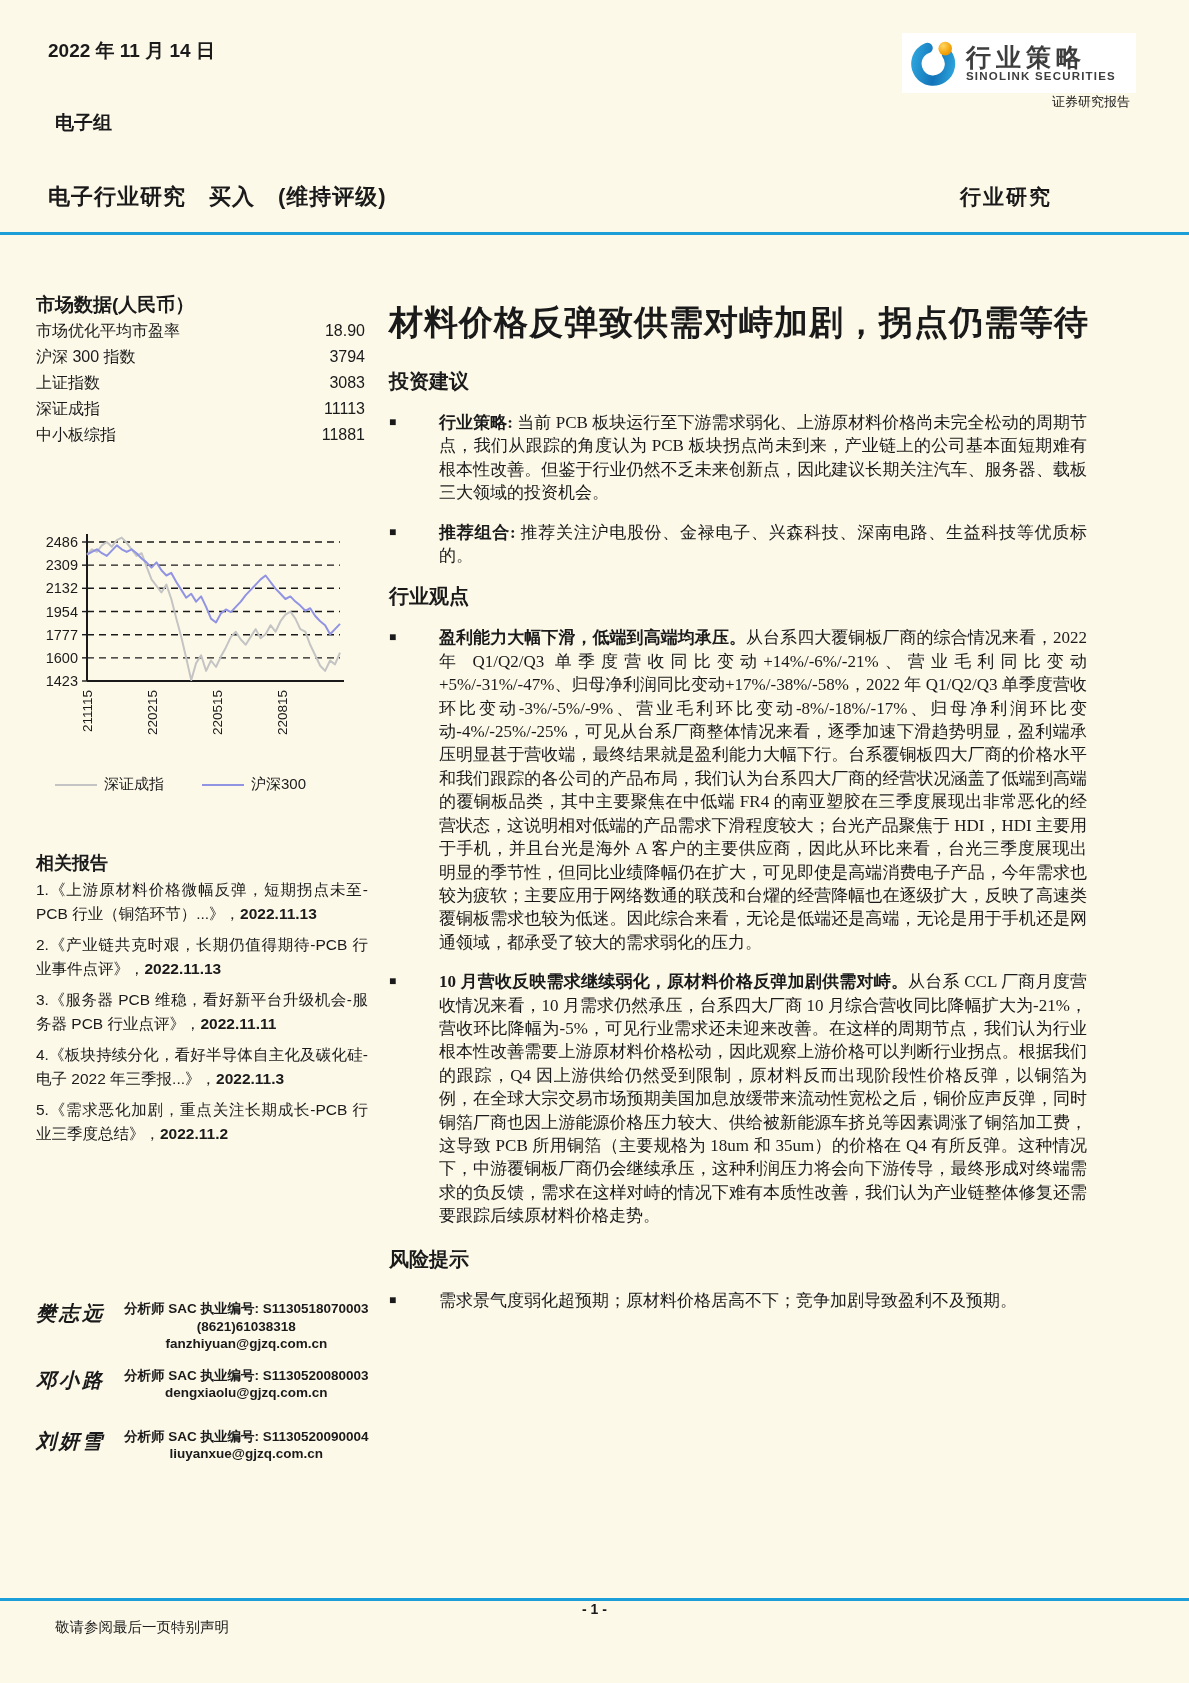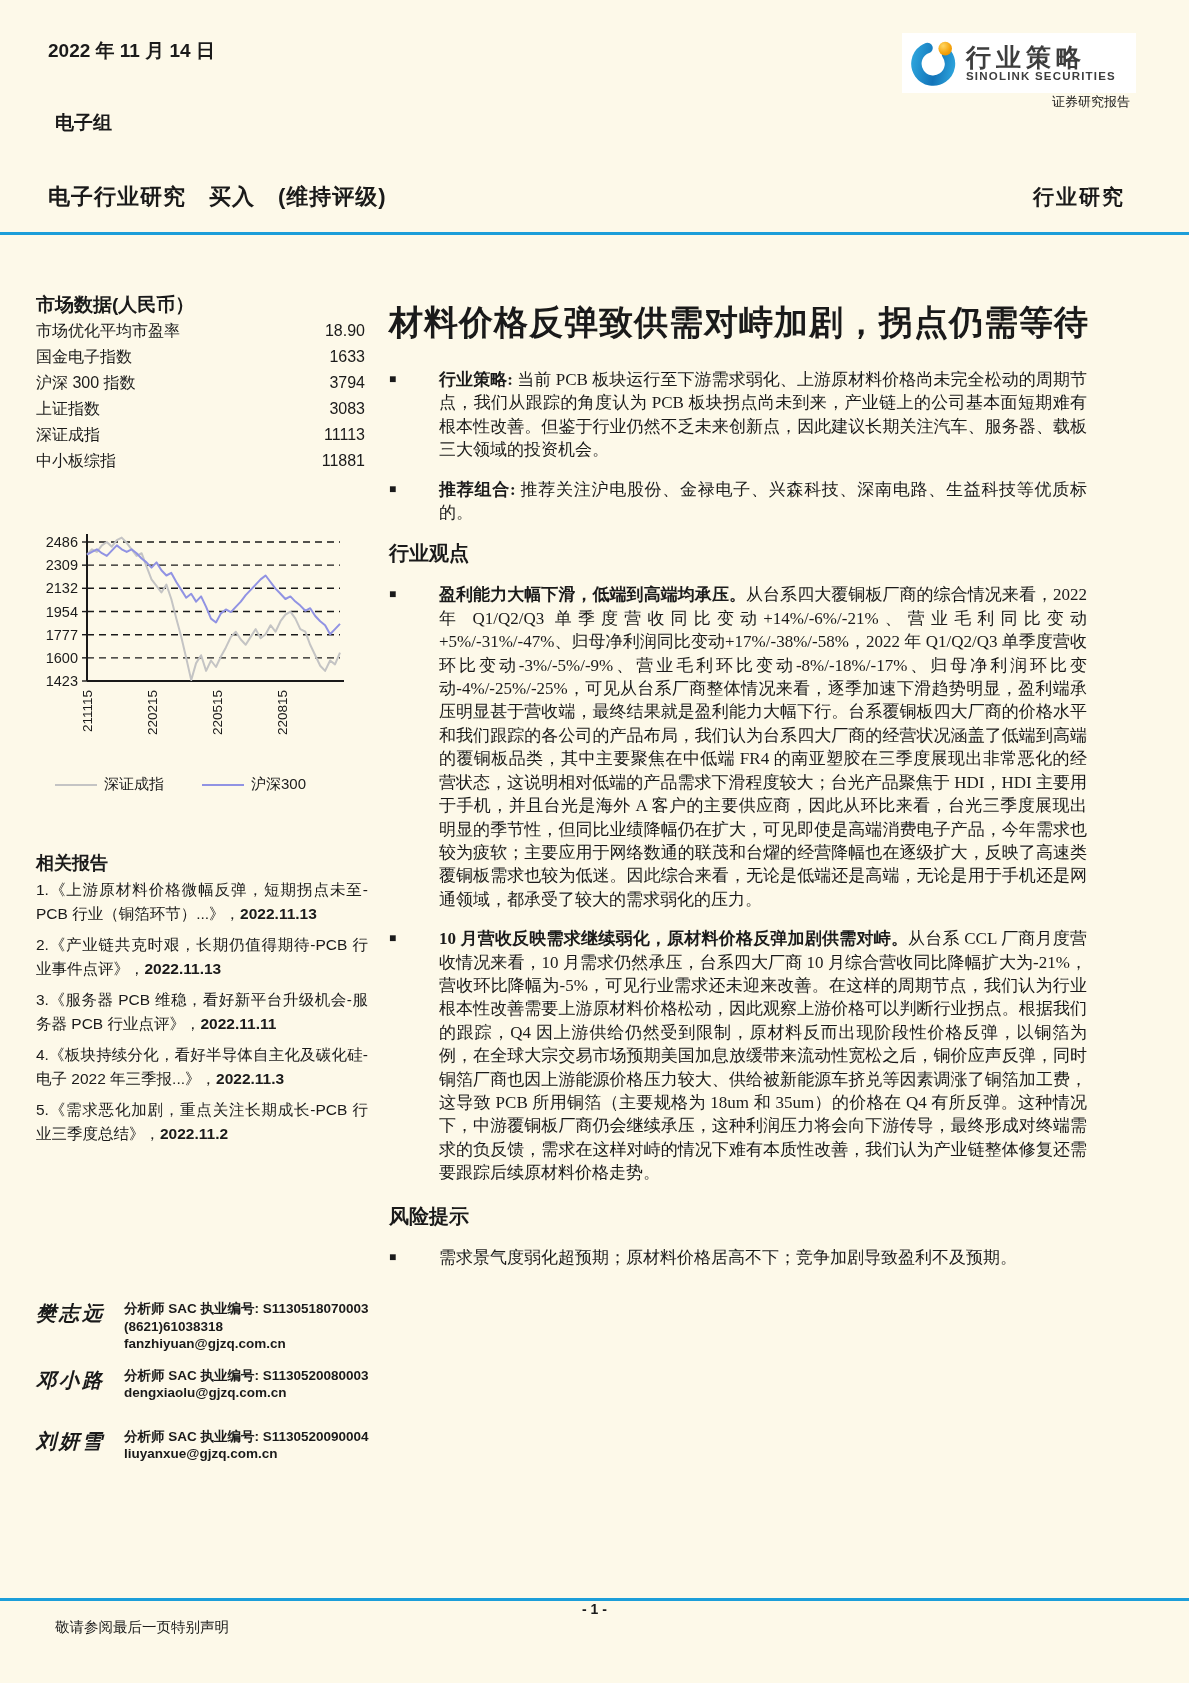--- a/index.html
+++ b/index.html
@@ -14,41 +14,41 @@
   
   .date{left:48px;top:38px;font-size:19px;font-weight:bold;}
   .logo-box{left:902px;top:33px;width:230px;height:60px;background:#ffffff;display:flex;align-items:center;padding:0 2px;}
   .logo-icon{width:48px;height:48px;margin-left:6px;flex:0 0 auto;}
   .logo-texts{margin-left:8px;line-height:1.05;}
   .logo-cn{font-size:25px;font-weight:bold;color:#3d3d3d;letter-spacing:5px;white-space:nowrap;}
   .logo-en{font-size:11.5px;font-weight:bold;color:#3d3d3d;letter-spacing:1.2px;white-space:nowrap;}
   .report-tag{left:930px;top:93px;width:200px;text-align:right;font-size:13px;}
   .group{left:55px;top:110px;font-size:19px;font-weight:bold;}
   .report-line{left:48px;top:182px;font-size:22px;font-weight:bold;letter-spacing:1px;}
-  .industry-label{left:960px;top:183px;width:165px;text-align:right;font-size:21px;font-weight:bold;letter-spacing:2px;}
+  .industry-label{left:960px;top:183px;width:165px;font-size:21px;font-weight:bold;letter-spacing:2px;}
   .rule{left:0;width:1189px;height:3px;background:#1C9ED9;}
   .rule-top{top:232px;}
   .rule-bottom{top:1598px;}
   
   .md-heading{left:36px;top:292px;font-size:19px;font-weight:bold;}
   .md-rows{left:36px;top:318px;width:329px;}
   .mrow{display:flex;justify-content:space-between;height:26px;font-size:16px;align-items:center;}
   .mv{font-weight:normal;}
   .chart-wrap{left:30px;top:520px;width:340px;height:235px;}
   .legend{left:55px;top:775px;width:300px;display:flex;align-items:center;font-size:15px;}
   .legend-item{display:flex;align-items:center;margin-right:38px;}
   .legend-line{display:inline-block;width:42px;height:0;border-top:2px solid #999;margin-right:7px;}
   .rr-heading{left:36px;top:851px;font-size:18px;font-weight:bold;}
   .rr-list{left:36px;top:878px;width:332px;font-size:15.5px;line-height:24px;}
   .rr-item{margin-bottom:7px;text-align:justify;}
   .rr-item b{font-family:"Liberation Sans",sans-serif;}
   .analysts{left:36px;top:1300px;width:345px;}
   .analyst{display:flex;margin-bottom:14px;}
   .a-name{width:88px;flex:0 0 auto;font-size:20px;font-weight:bold;letter-spacing:3px;font-style:italic;}
-  .a-details{font-size:13.5px;font-weight:bold;line-height:17.5px;word-break:break-all;}
+  .a-details{font-size:13.5px;font-weight:bold;line-height:17.5px;word-break:break-all;text-align:center;}
   .analyst:nth-child(2){margin-bottom:26px;}
   
   .main-title{left:389px;top:288px;width:700px;font-size:34px;font-weight:bold;letter-spacing:1px;white-space:nowrap;margin-top:12px;}
   .sections{left:389px;top:368px;width:698px;}
   .section-heading{font-size:20px;font-weight:bold;margin-bottom:16px;}
   .bullet{display:flex;margin-bottom:16px;}
   .bullet-square{flex:0 0 auto;width:50px;font-size:12px;padding-top:4px;}
   .bullet-text{flex:1;font-size:17px;line-height:23.4px;text-align:justify;}
   .bullet-text b{}
   .sec{margin:0;}
@@ -93,24 +93,20 @@
 <div class="abs group serif">电子组</div>
 <div class="abs report-line">电子行业研究　买入　(维持评级)</div>
 <div class="abs industry-label serif">行业研究</div>
 <div class="abs rule rule-top"></div>
 
 <div class="abs md-heading">市场数据(人民币）</div>
 <div class="abs md-rows">
     <div class="mrow">
       <span class="ml">市场优化平均市盈率</span>
       <span class="mv">18.90</span>
-    </div>
-    <div class="mrow">
-      <span class="ml">国金电子指数</span>
-      <span class="mv">1633</span>
     </div>
     <div class="mrow">
       <span class="ml">沪深 300 指数</span>
       <span class="mv">3794</span>
     </div>
     <div class="mrow">
       <span class="ml">上证指数</span>
       <span class="mv">3083</span>
     </div>
     <div class="mrow">
@@ -198,20 +194,21 @@
       <div class="a-details">
         <div>分析师 SAC 执业编号: S1130520090004</div>
         <div>liuyanxue@gjzq.com.cn</div>
       </div>
     </div>
   </div>
 
 <div class="abs main-title serif">材料价格反弹致供需对峙加剧，拐点仍需等待</div>
 <div class="abs sections">
     <div class="sec">
+      <div class="section-heading serif">投资建议</div>
       <div class="bullet">
         <span class="bullet-square">■</span>
         <div class="bullet-text serif"><b>行业策略: </b>当前 PCB 板块运行至下游需求弱化、上游原材料价格尚未完全松动的周期节点，我们从跟踪的角度认为 PCB 板块拐点尚未到来，产业链上的公司基本面短期难有根本性改善。但鉴于行业仍然不乏未来创新点，因此建议长期关注汽车、服务器、载板三大领域的投资机会。</div>
       </div>
       <div class="bullet">
         <span class="bullet-square">■</span>
         <div class="bullet-text serif"><b>推荐组合: </b>推荐关注沪电股份、金禄电子、兴森科技、深南电路、生益科技等优质标的。</div>
       </div>
     </div>
     <div class="sec" style="margin-top: 4px;">

